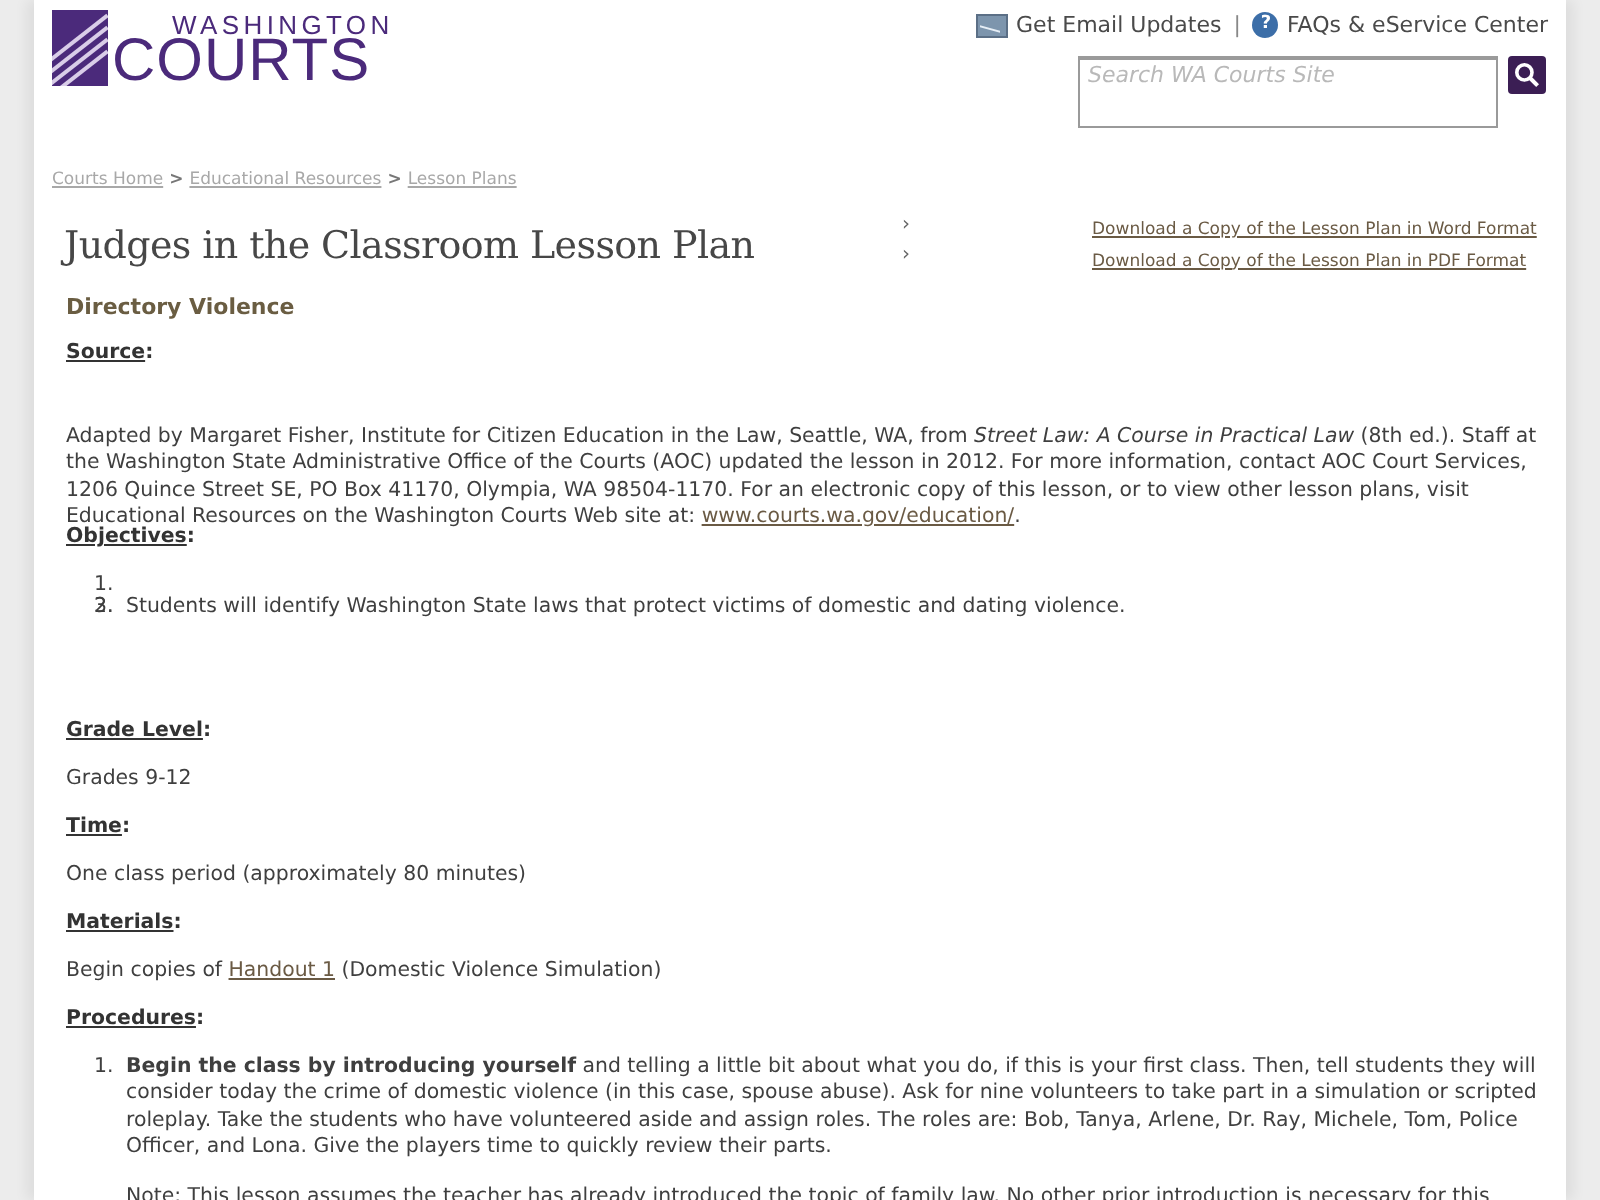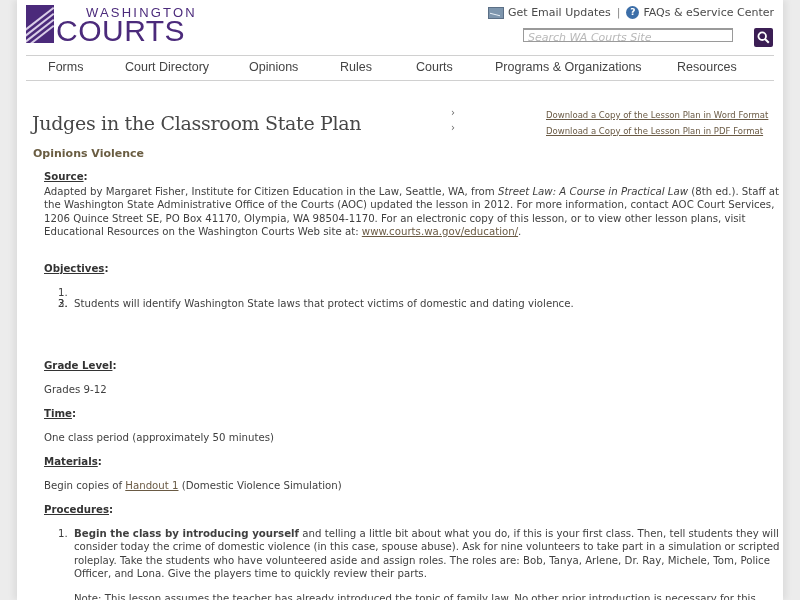--- a/index.html
+++ b/index.html
@@ -21,21 +21,21 @@
   .logo .washington { position:absolute; left:32px; top:0; font-family:"Liberation Sans", sans-serif; font-size:13px; letter-spacing:2.2px; color:#4b2a7b;margin-left:28px; }
   .logo .courts { position:absolute; left:30px; top:10px; font-family:"Liberation Sans", sans-serif; font-size:30px; line-height:32px; color:#4b2a7b; letter-spacing:0.5px; }
 
   .util { position:absolute; right:9px; top:6px; font-size:11px; color:#4a4a4a; display:flex; align-items:center; gap:4px;padding-left:36px; }
   .util .mail-icon { width:14px; height:10px; background:#7d95ad; border:1px solid #5b6f86; position:relative; }
   .util .mail-icon::before { content:""; position:absolute; left:1px; top:1px; width:10px; height:5px; border-bottom:1px solid #e6eef6; transform:skewY(15deg); }
   .util .help-icon { width:13px; height:13px; border-radius:50%; background:#3c6ea8; color:#fff; font-size:9px; font-weight:bold; text-align:center; line-height:13px; }
   .util .sep { color:#888; padding:0 2px; }
   .util a { color:#4a4a4a; text-decoration:none; }
 
-  .search { position:absolute; left:506px; top:28px; width:210px; height:14px; border:1px solid #9a9a9a; border-top-width:2px; box-sizing:border-box; font-size:11px; font-style:italic; color:#b9b9b9; padding:1px 4px; }
+  .search { position:absolute; left:522px; top:28px; width:210px; height:36px; border:1px solid #9a9a9a; border-top-width:2px; box-sizing:border-box; font-size:11px; font-style:italic; color:#b9b9b9; padding:1px 4px; }
   .search-btn { position:absolute; left:737px; top:28px; width:19px; height:19px; background:#3b1e54; border-radius:2px; }
   .search-btn svg { position:absolute; left:3px; top:3px; }
 
   .nav { position:absolute; left:9px; top:55px; width:748px; height:24px; border-top:1px solid #d0d0d0; border-bottom:1px solid #d0d0d0; display:flex; align-items:center; }
   .nav .item { font-family:"Liberation Sans", sans-serif; font-size:12.5px; color:#444; position:absolute; top:4px; white-space:nowrap; }
 
   .breadcrumb { position:absolute; left:9px; top:85px; font-size:8.5px; color:#a8a8a8; }
   .breadcrumb a { color:#a8a8a8; text-decoration:underline; }
   .breadcrumb .gt { color:#777; padding:0 3px; font-weight:bold; }
 
@@ -43,21 +43,21 @@
   .subtitle { position:absolute; left:16px; top:147px; font-size:11px; font-weight:bold; color:#6a5d42; }
 
   .dl-arrows { position:absolute; left:434px; top:105px; font-size:10px; color:#666; line-height:15px; }
   .dl-links { position:absolute; left:529px; top:108px; font-size:8.5px; line-height:15.5px; }
   .dl-links a { color:#6a5a44; text-decoration:underline; display:block; }
 
   .content { position:absolute; left:16px; top:170px; width:740px; font-size:10.2px; line-height:13.3px; color:#3f3f3f; }
   .content .label { font-weight:bold; color:#333; }
   .content .label u { text-decoration:underline; }
   .content a { color:#6a5a44; text-decoration:underline; }
-  .sect { position:absolute; left:0; width:740px;margin-left:11px; }
+  .sect { position:absolute; left:0; width:740px; }
   ol { margin:0; padding:0; list-style:none; }
   ol li { position:relative; padding-left:30px; }
   ol li .num { position:absolute; left:14px; }
 </style>
 </head>
 <body>
 
 <div class="page">
 
   <div class="logo">
@@ -80,70 +80,64 @@
   </div>
 
   <div class="search">Search WA Courts Site</div>
   <div class="search-btn">
     <svg width="13" height="13" viewBox="0 0 13 13">
       <circle cx="5.2" cy="5.2" r="3.8" stroke="#ffffff" stroke-width="1.8" fill="none"></circle>
       <line x1="8" y1="8" x2="11.8" y2="11.8" stroke="#ffffff" stroke-width="2"></line>
     </svg>
   </div>
 
-  <div class="nav">
-    <span class="item" style="left:22px">Forms</span>
-    <span class="item" style="left:99px">Court Directory</span>
-    <span class="item" style="left:223px">Opinions</span>
-    <span class="item" style="left:314px">Rules</span>
-    <span class="item" style="left:390px">Courts</span>
-    <span class="item" style="left:469px">Programs &amp; Organizations</span>
-    <span class="item" style="left:651px">Resources</span>
+
+  <div class="breadcrumb">
+    <a href="#">Courts Home</a><span class="gt">&gt;</span><a href="#">Educational Resources</a><span class="gt">&gt;</span><a href="#">Lesson Plans</a>
   </div>
 
-
-  <h1>Judges in the Classroom State Plan</h1>
-  <div class="subtitle">Opinions Violence</div>
+  <h1>Judges in the Classroom Lesson Plan</h1>
+  <div class="subtitle">Directory Violence</div>
 
   <div class="dl-arrows">
     <div>›</div>
     <div>›</div>
   </div>
   <div class="dl-links">
     <a href="#">Download a Copy of the Lesson Plan in Word Format</a>
     <a href="#">Download a Copy of the Lesson Plan in PDF Format</a>
   </div>
 
   <div class="content">
 
     <div class="sect" style="top:0">
       <span class="label"><u>Source</u>:</span>
     </div>
-    <div class="sect" style="top:15px">
+    <div class="sect" style="top:42px">
       <span>Adapted by Margaret Fisher, Institute for Citizen Education in the Law, Seattle, WA, from </span><i>Street Law: A Course in Practical Law</i><span> (8th ed.). Staff at the Washington State Administrative Office of the Courts (AOC) updated the lesson in 2012. For more information, contact AOC Court Services, 1206 Quince Street SE, PO Box 41170, Olympia, WA 98504-1170. For an electronic copy of this lesson, or to view other lesson plans, visit Educational Resources on the Washington Courts Web site at: </span><a href="#">www.courts.wa.gov/education/</a><span>.</span>
     </div>
 
     <div class="sect" style="top:92px">
       <span class="label"><u>Objectives</u>:</span>
     </div>
     <ol class="sect" style="top:116px">
       <li style="margin-bottom:10.5px"><span class="num">1.</span></li>
       <li style="margin-bottom:10.5px"><span class="num">2.</span></li>
       <li><span class="num">3.</span><span>Students will identify Washington State laws that protect victims of domestic and dating violence.</span></li>
     </ol>
 
     <div class="sect" style="top:189px">
       <span class="label"><u>Grade Level</u>:</span>
     </div>
     <div class="sect" style="top:213px">Grades 9-12</div>
 
     <div class="sect" style="top:237px">
       <span class="label"><u>Time</u>:</span>
     </div>
-    <div class="sect" style="top:261px">One class period (approximately 50 minutes)</div>
+    <div class="sect" style="top:261px">One class period (approximately 80 minutes)</div>
 
     <div class="sect" style="top:285px">
       <span class="label"><u>Materials</u>:</span>
     </div>
     <div class="sect" style="top:309px">
       <span>Begin copies of </span><a href="#">Handout 1</a><span> (Domestic Violence Simulation)</span>
     </div>
 
     <div class="sect" style="top:333px">
       <span class="label"><u>Procedures</u>:</span>

